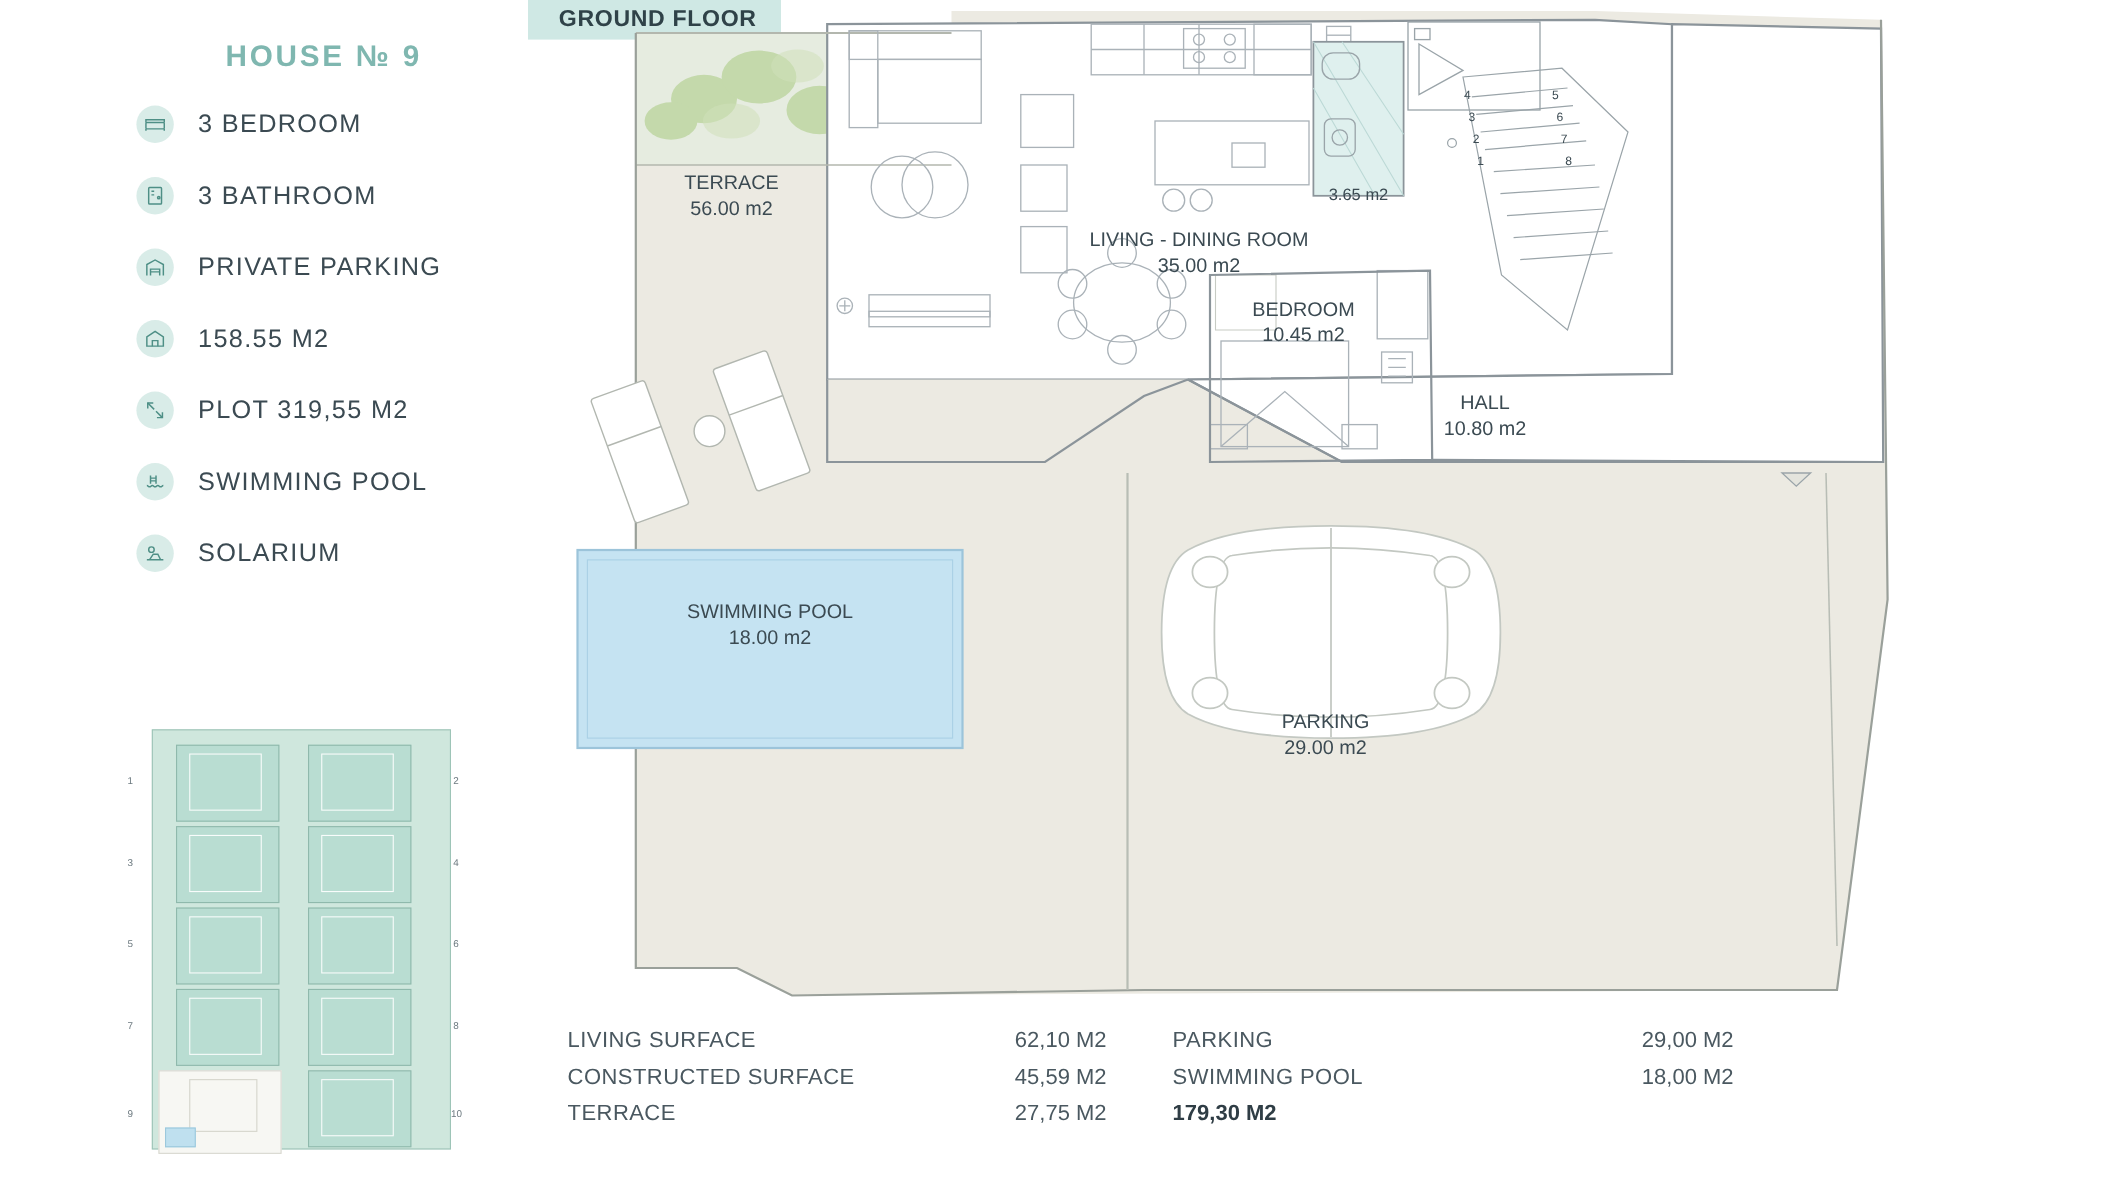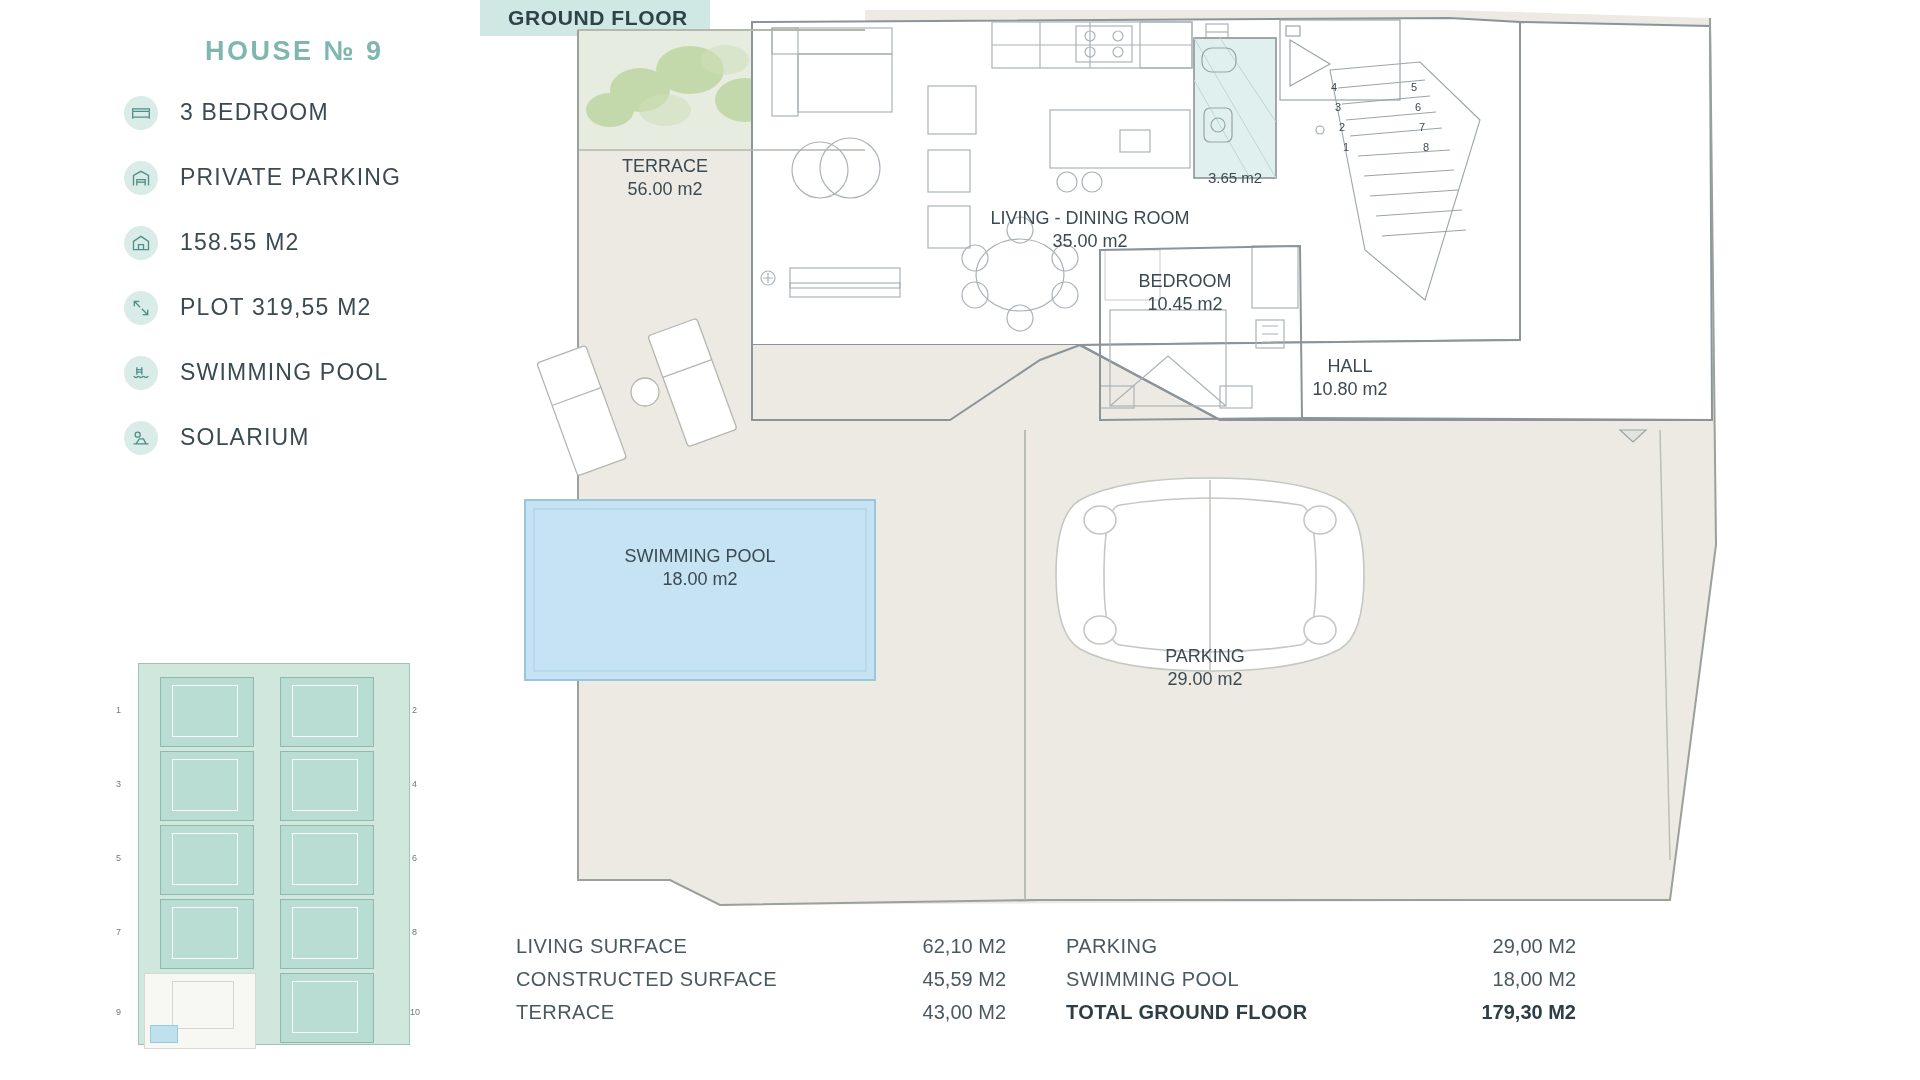--- a/index.html
+++ b/index.html
@@ -87,20 +87,30 @@
         <span class="ico">
           <svg width="20" height="20" viewBox="0 0 24 24" fill="none" stroke="currentColor" stroke-width="1.6">
             <rect x="2" y="10" width="20" height="7" rx="1"></rect>
             <path d="M2 10V7h20v3"></path>
               <path d="M2 17v2M22 17v2"></path>
           </svg>
         </span>
         <span class="lbl">3 BEDROOM</span>
       </div>
 
+      <div class="feat">
+        <span class="ico">
+          <svg width="20" height="20" viewBox="0 0 24 24" fill="none" stroke="currentColor" stroke-width="1.6">
+            <rect x="5" y="3" width="14" height="18" rx="1"></rect>
+            <path d="M8 7h3M8 11h3"></path>
+              <circle cx="16" cy="14" r="1.3"></circle>
+          </svg>
+        </span>
+        <span class="lbl">3 BATHROOM</span>
+      </div>
 
       <div class="feat">
         <span class="ico">
           <svg width="20" height="20" viewBox="0 0 24 24" fill="none" stroke="currentColor" stroke-width="1.6">
             <path d="M3 21V9l9-5 9 5v12"></path>
               <path d="M7 21v-7h10v7"></path>
               <path d="M7 17h10"></path>
           </svg>
         </span>
         <span class="lbl">PRIVATE PARKING</span>
@@ -417,24 +427,23 @@
         </div>
         <div class="colB" style="margin-left:60px;">
           <span class="nm">SWIMMING POOL</span>
           <span class="vl">18,00 M2</span>
         </div>
       </div>
 
       <div class="row total">
         <div class="colA">
           <span class="nm" style="font-weight:normal;color:#4a5860;">TERRACE</span>
-          <span class="vl" style="font-weight:normal;color:#4a5860;">43,00  M2</span>
+          <span class="vl" style="font-weight:normal;color:#4a5860;">27,75  M2</span>
         </div>
         <div class="colB" style="margin-left:60px;">
-          <span class="nm">TOTAL GROUND FLOOR</span>
           <span class="vl">179,30 M2</span>
         </div>
       </div>
 
     </div>
   </div>
 
 </div>
 
 </body></html>

